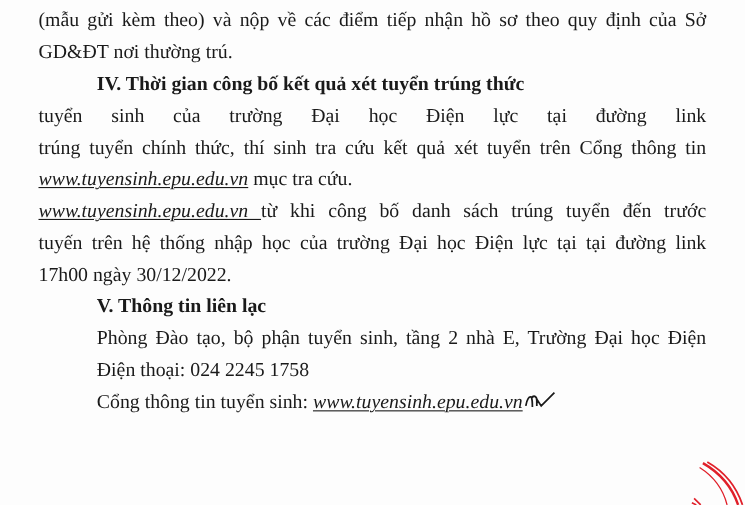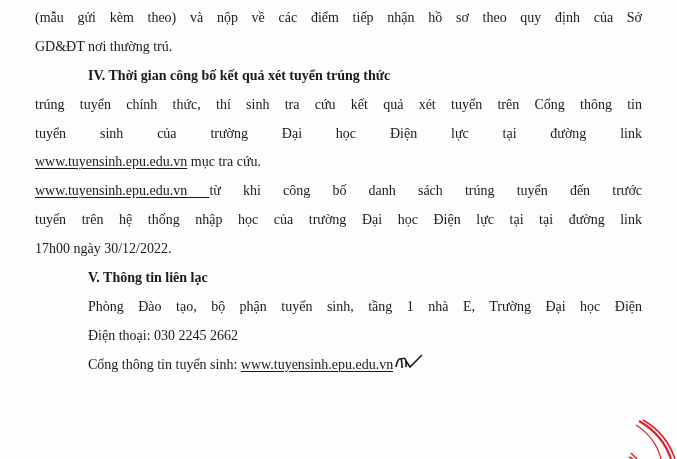--- a/index.html
+++ b/index.html
@@ -4,52 +4,52 @@
 <style>
   html, body { margin: 0; padding: 0; }
   body {
     width: 677px; height: 459px; overflow: hidden; position: relative;
     background: #fdfdfd;
     font-family: "Liberation Serif", "DejaVu Serif", serif;
     color: #1a1a1a;
   }
   .page { position: absolute; left: 35px; top: 4px; width: 607px; }
   .line {
-    font-size: 14px; line-height: 28.9px; height: 28.9px;
+    font-size: 18px; line-height: 28.9px; height: 28.9px;
     white-space: nowrap; overflow: visible;
   }
   .justify { text-align: justify; text-align-last: justify; white-space: normal; }
   .indent { padding-left: 53px; }
   .bold { font-weight: bold; }
-  .link { text-decoration: underline; text-underline-offset: 2px; text-decoration-thickness: 1px; color: #1a1a1a; }
+  .link { text-decoration: underline; text-underline-offset: 2px; text-decoration-thickness: 1px; color: #1a1a1a; font-style: italic; }
   .sig {
     display: inline-block; vertical-align: baseline; margin-left: 1px;
   }
   .stamp { position: absolute; right: 0; bottom: 0; width: 60px; height: 40px; }
 </style>
 </head>
 <body>
 
 <div class="page">
   <div class="line justify">(mẫu gửi kèm theo) và nộp về các điểm tiếp nhận hồ sơ theo quy định của Sở</div>
   <div class="line">GD&amp;ĐT nơi thường trú.</div>
   <div class="line indent bold">IV. Thời gian công bố kết quả xét tuyển trúng thức</div>
+  <div class="line justify">tuyển sinh của trường Đại học Điện lực tại đường link</div>
   <div class="line justify">trúng tuyển chính thức, thí sinh tra cứu kết quả xét tuyển trên Cổng thông tin</div>
-  <div class="line justify">tuyển sinh của trường Đại học Điện lực tại đường link</div>
   <div class="line">
     <span class="link">www.tuyensinh.epu.edu.vn</span><span> mục tra cứu.</span>
   </div>
   <div class="line justify">
     <span class="link">www.tuyensinh.epu.edu.vn </span> <span>từ khi công bố danh sách trúng tuyển đến trước</span>
   </div>
   <div class="line justify">tuyến trên hệ thống nhập học của trường Đại học Điện lực tại tại đường link</div>
   <div class="line">17h00 ngày 30/12/2022.</div>
   <div class="line indent bold">V. Thông tin liên lạc</div>
-  <div class="line indent justify">Phòng Đào tạo, bộ phận tuyển sinh, tầng 1 nhà E, Trường Đại học Điện</div>
-  <div class="line indent">Điện thoại: 030 2245 2662</div>
+  <div class="line indent justify">Phòng Đào tạo, bộ phận tuyển sinh, tầng 2 nhà E, Trường Đại học Điện</div>
+  <div class="line indent">Điện thoại: 024 2245 1758</div>
   <div class="line indent">
     <span>Cổng thông tin tuyển sinh: </span><span class="link">www.tuyensinh.epu.edu.vn</span><span class="sig"><svg width="30" height="16" viewBox="0 0 30 16">
           <path d="M2 14 C3 8, 5 5, 7 6 C8 8, 8 12, 8 15 M7 7 C9 4, 12 5, 12 9 L12 14 M12 8 L16 14 L28 2" fill="none" stroke="#1a1a1a" stroke-width="1.6"></path>
         </svg></span>
   </div>
 </div>
 
 <svg class="stamp" viewBox="0 0 60 40">
   <path d="M22 2 C36 10, 48 22, 54 40" fill="none" stroke="#e0202a" stroke-width="2.2"></path>
   <path d="M26 1 C40 9, 52 22, 58 40" fill="none" stroke="#e0202a" stroke-width="1.6"></path>

